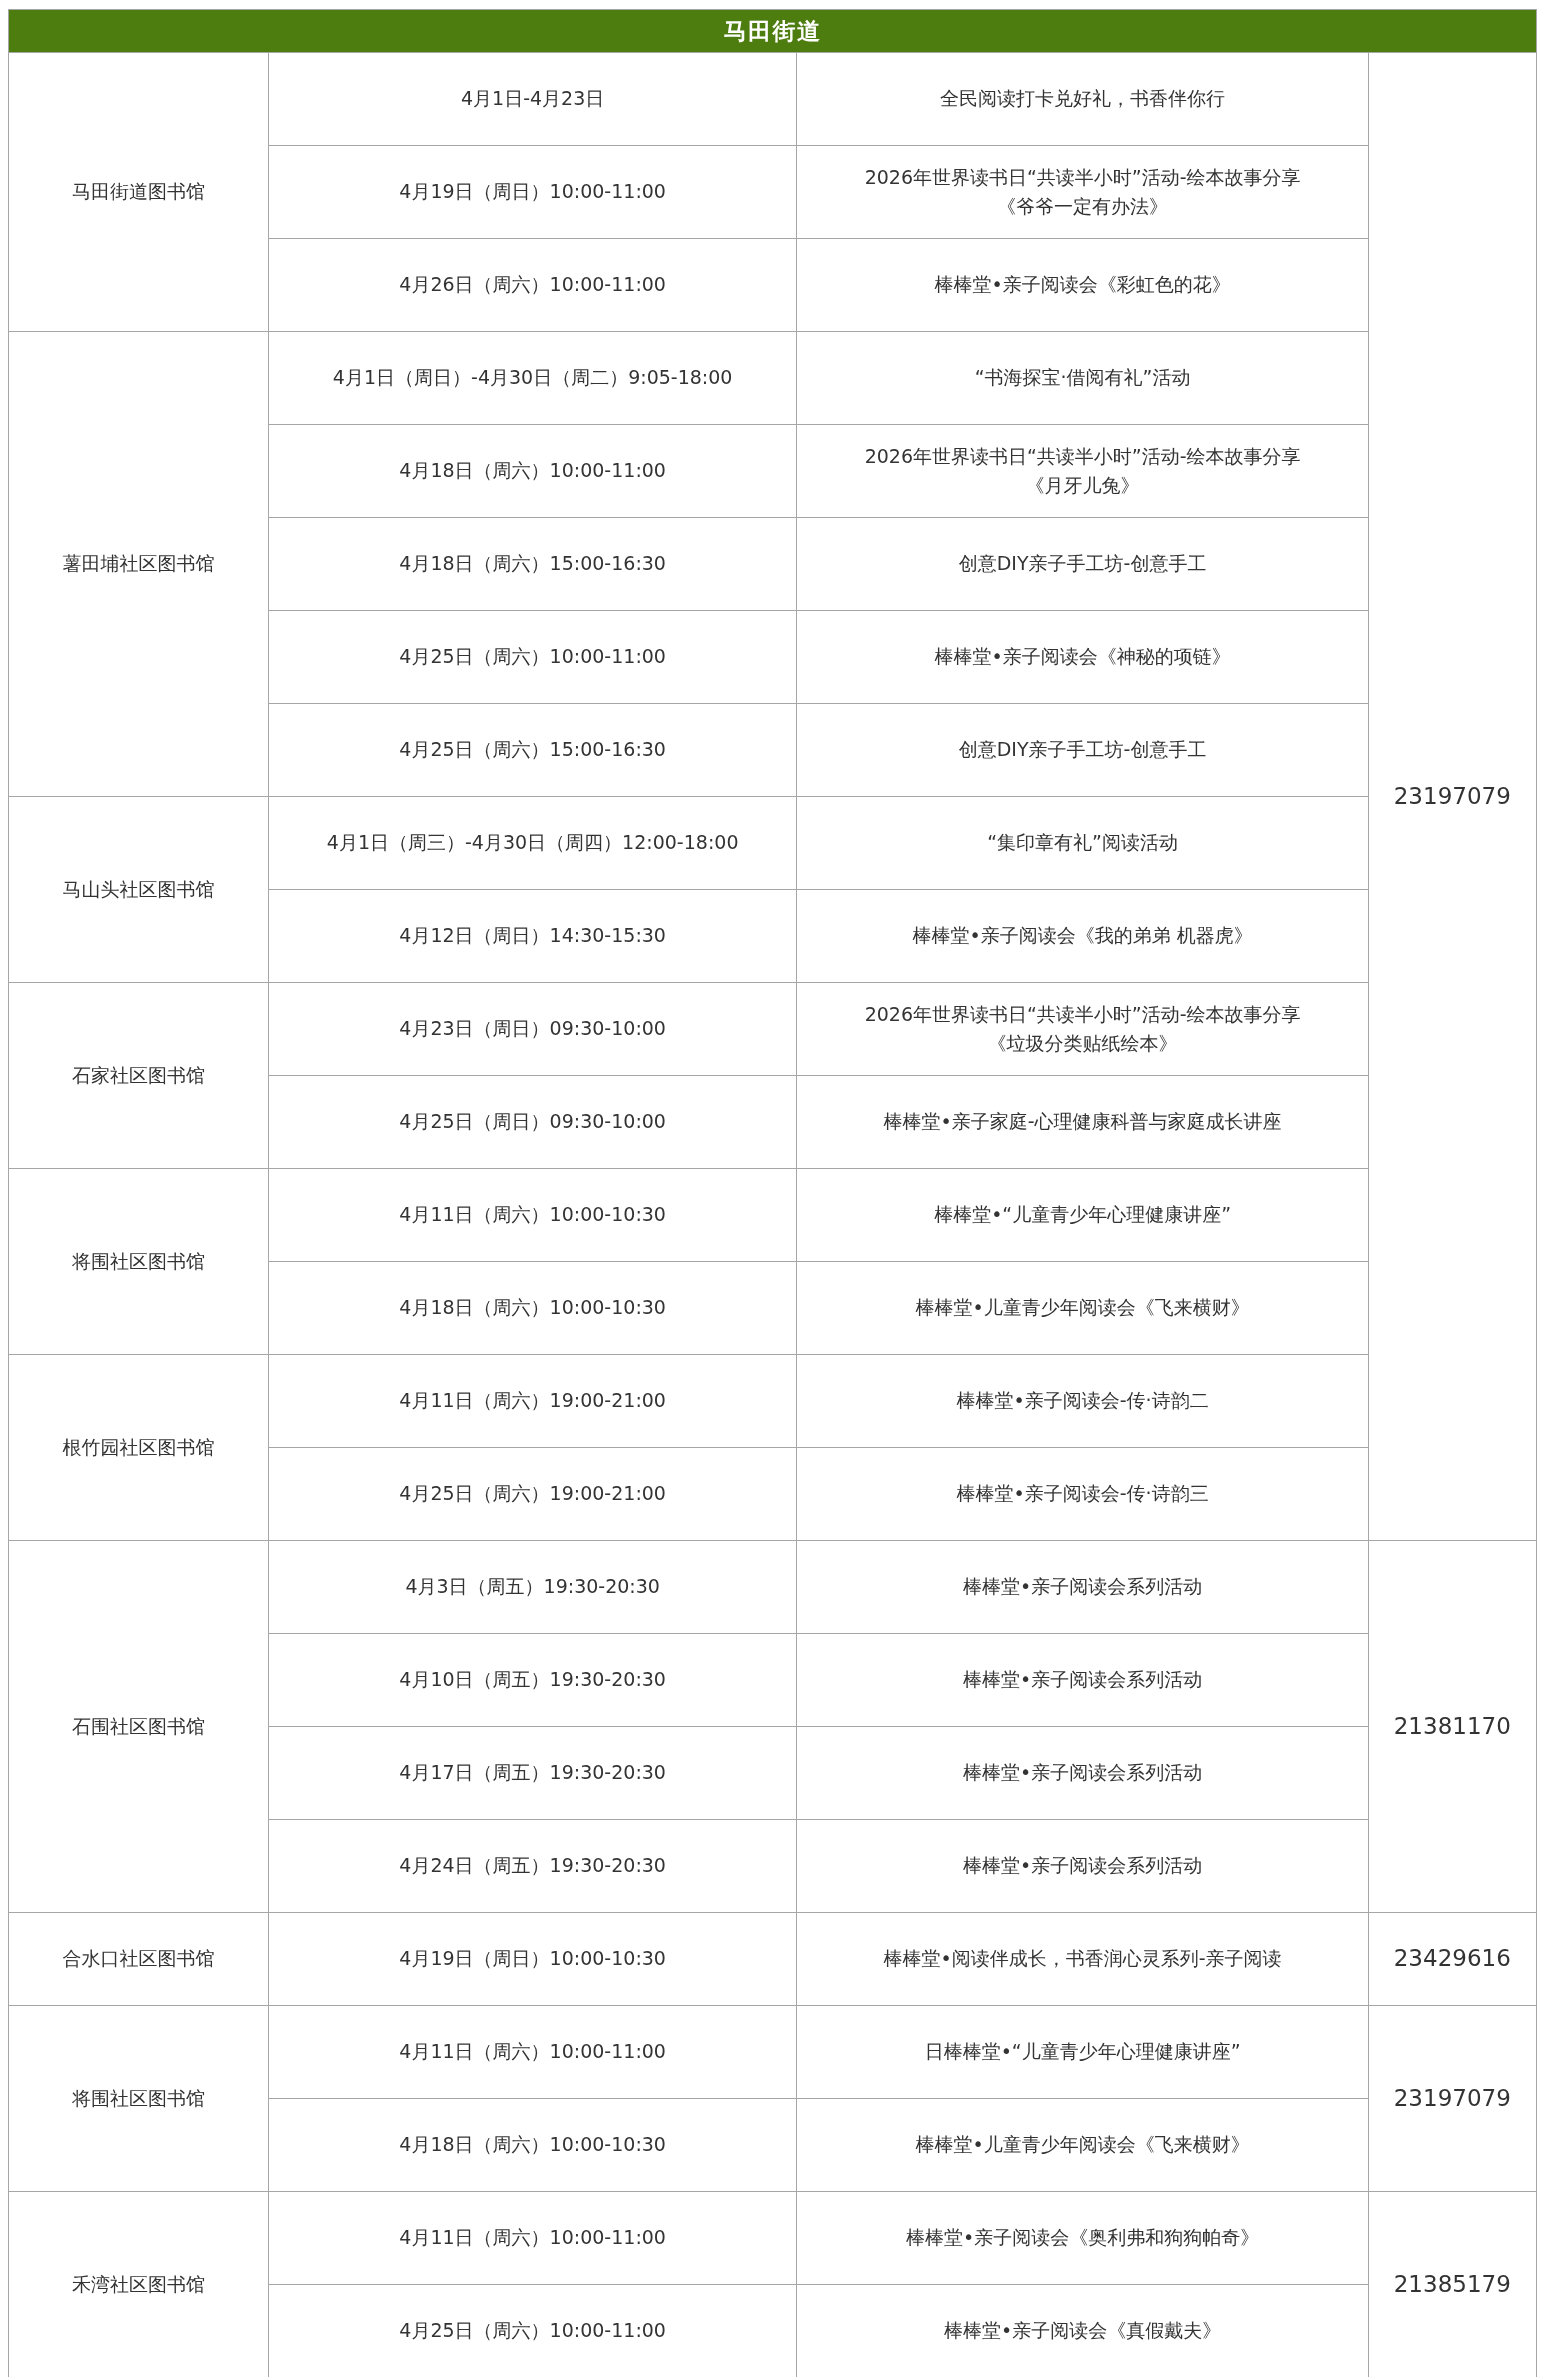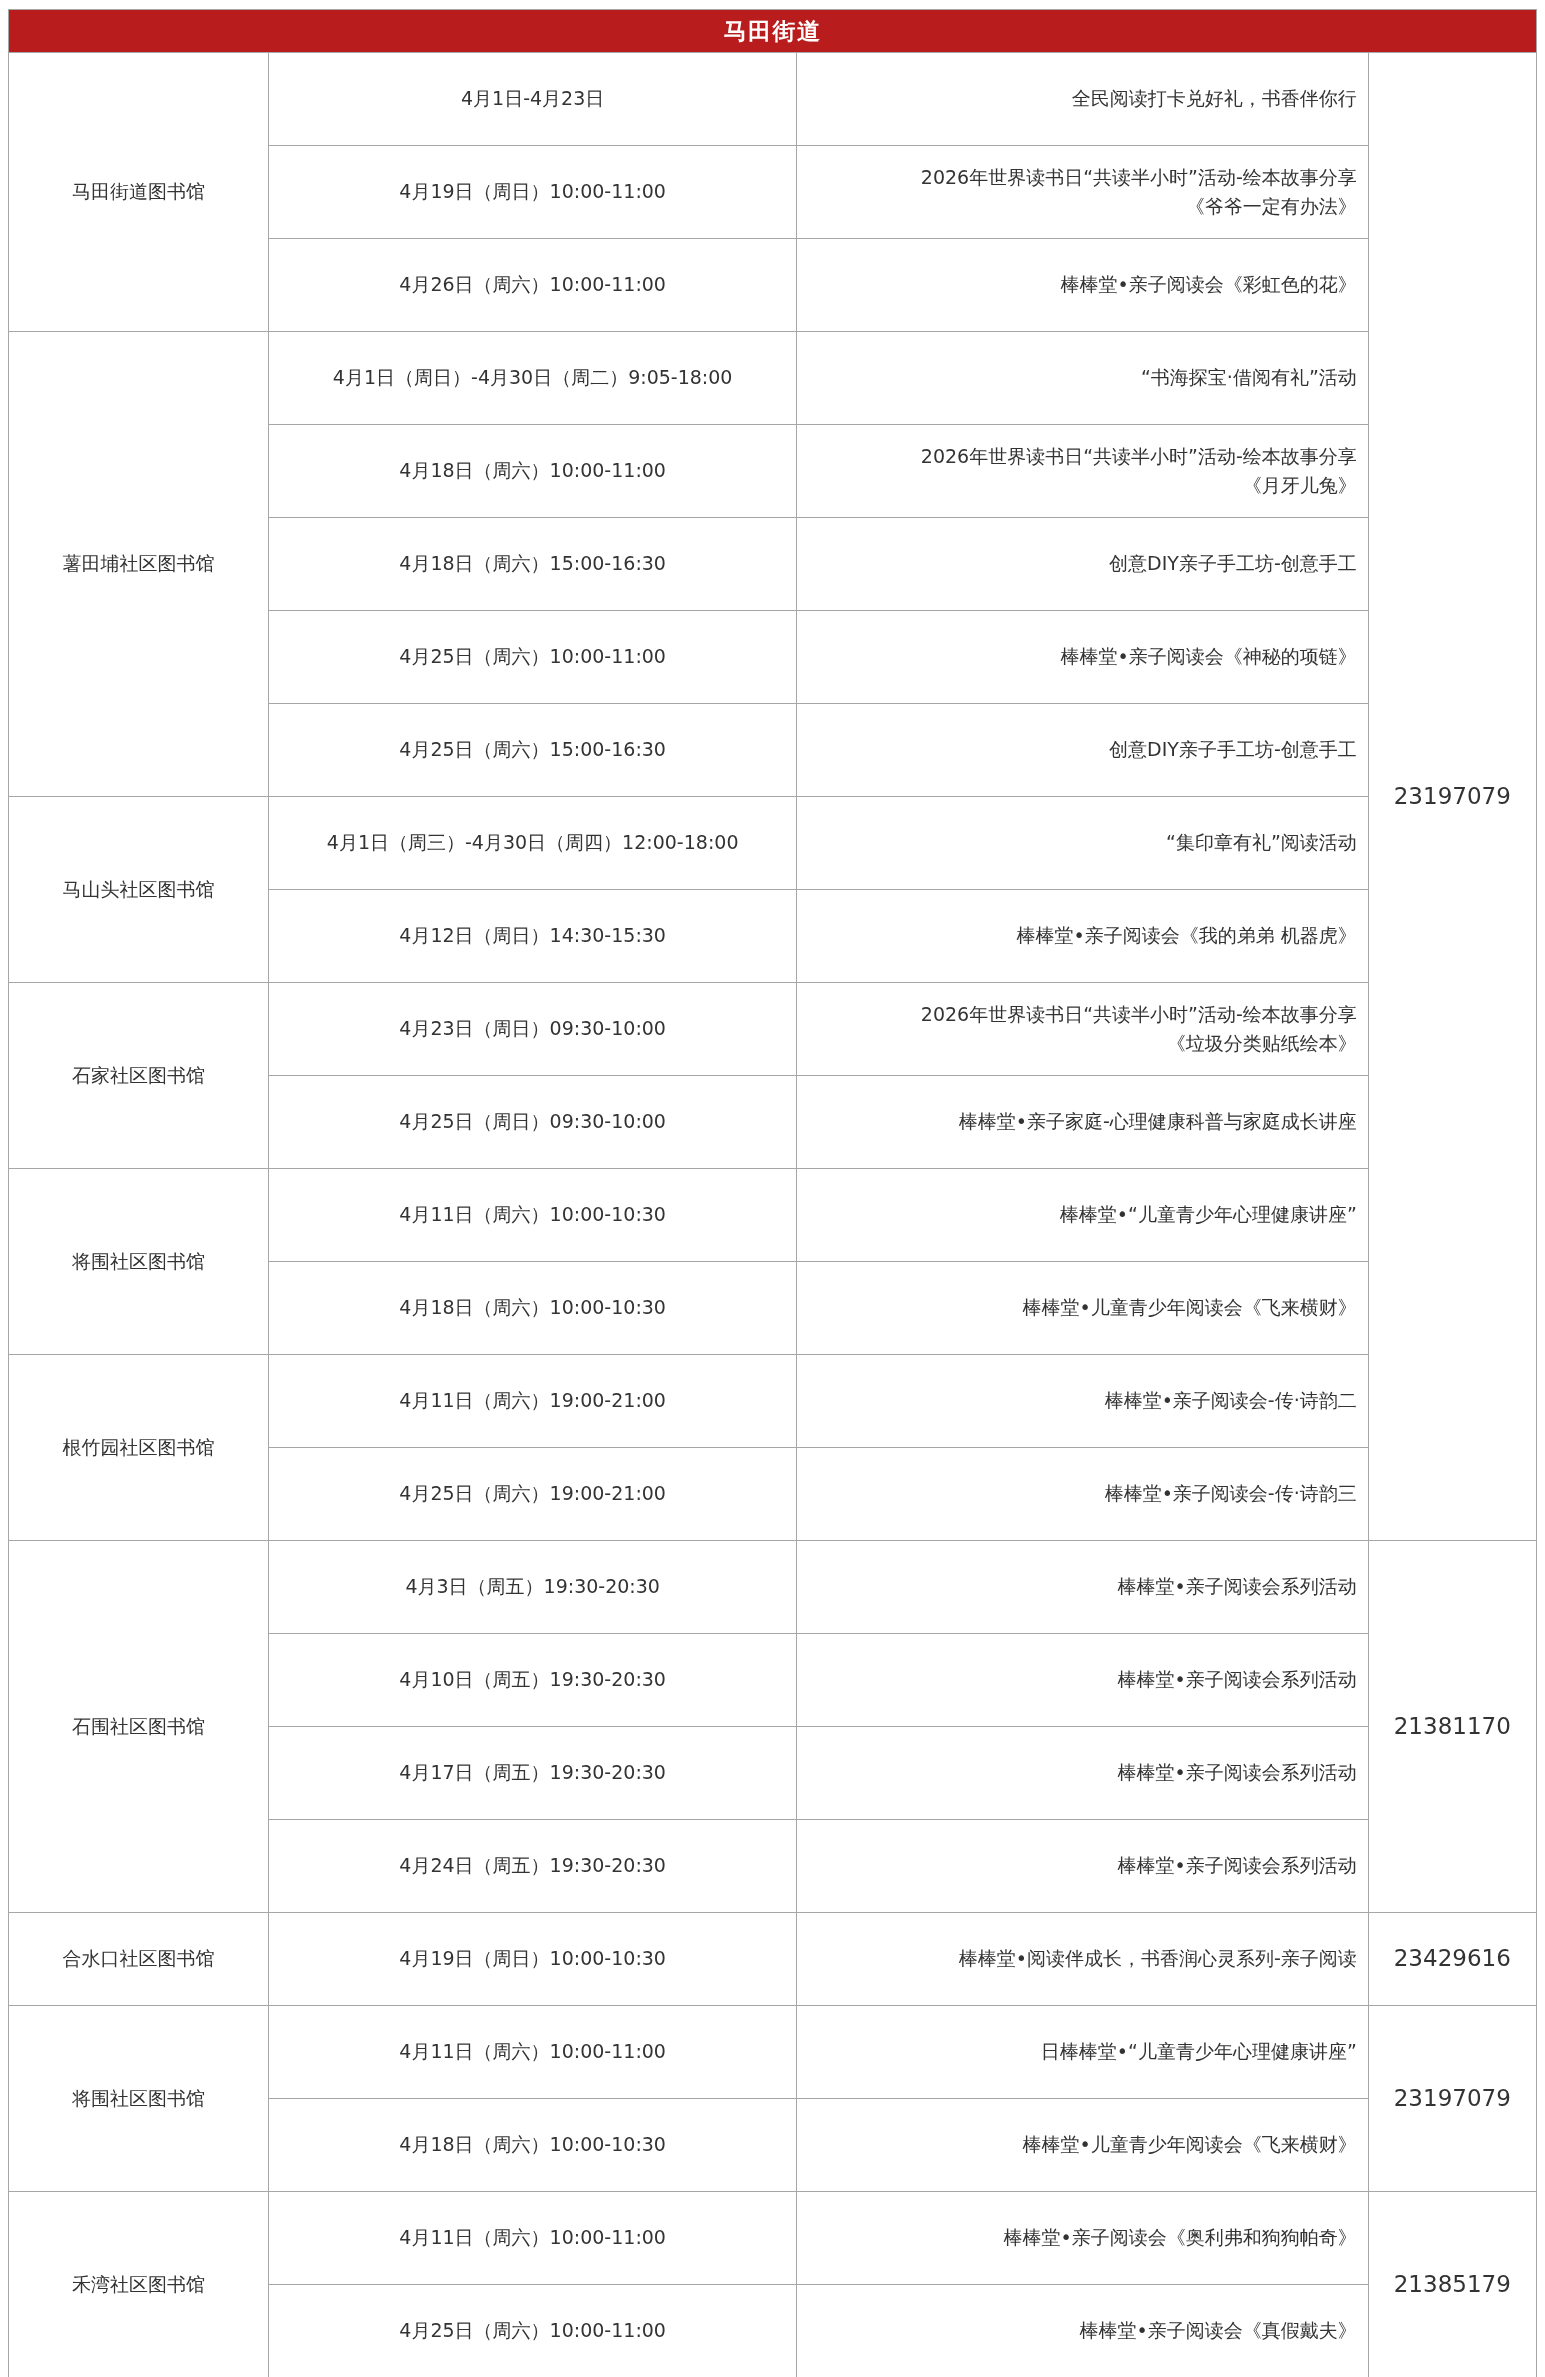--- a/index.html
+++ b/index.html
@@ -18,35 +18,35 @@
   }
   th, td {
     border: 0.7px solid #a6a6a6;
     text-align: center;
     vertical-align: middle;
     padding: 5.5px 11px;
     word-break: break-word;
   }
   thead tr { height: 36px; }
   thead th {
-    background: #b91c1c;
+    background: #4d7c0f;
     color: #ffffff;
     font-size: 23px;
     font-weight: bold;
     letter-spacing: 1.4px;
   }
   tbody tr { height: 93px; }
   tbody td {
     font-size: 19px;
     line-height: 1.55;
     background: #ffffff;
   }
   .lib-cell { font-size: 19px; }
   .time-cell { font-size: 19px; text-align: center; }
-  .activity-cell { white-space: pre-line; text-align: right; }
+  .activity-cell { white-space: pre-line; }
   .phone-cell { font-size: 23px; }
 </style>
 </head>
 <body>
 
 <div class="page">
   <table>
     <colgroup>
       <col style="width:17%">
       <col style="width:34.6%">

